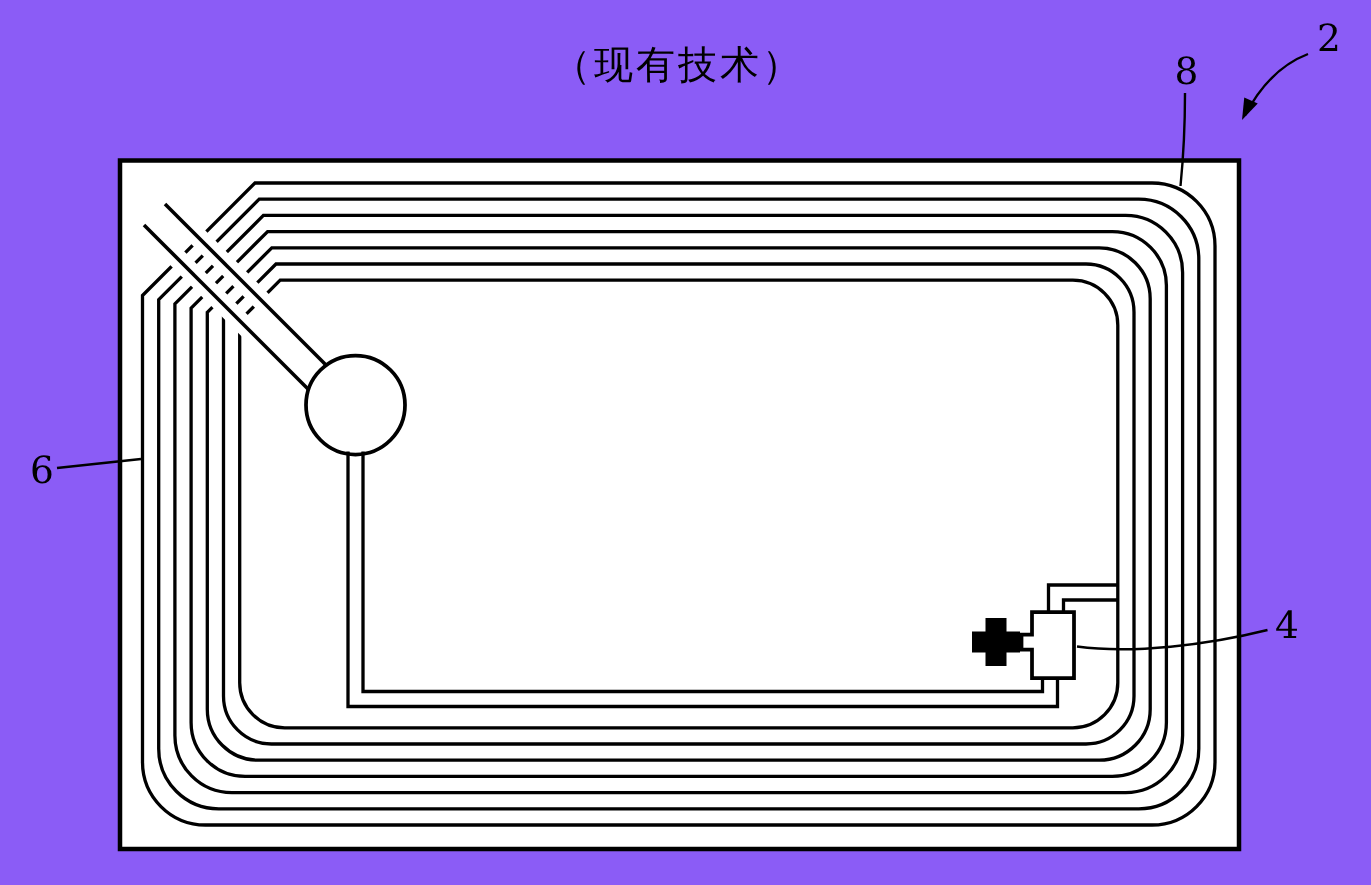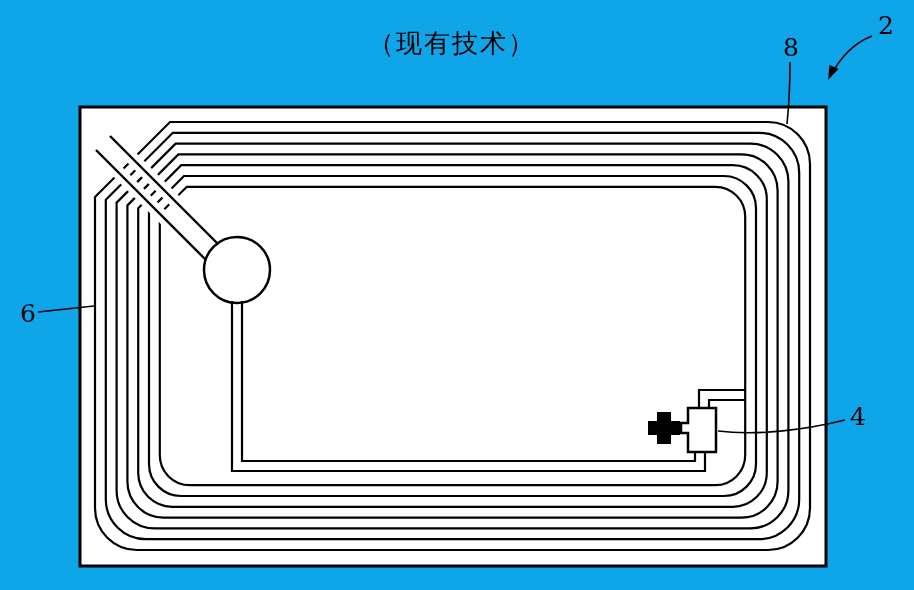--- a/index.html
+++ b/index.html
@@ -1,16 +1,16 @@
 <!DOCTYPE html>
 <html><head>
 <meta charset="utf-8">
 <style>
   html,body{margin:0;padding:0;background:#ffffff;}
-  .stage{position:relative;width:914px;height:590px;background:#0ea5e9;overflow:hidden;}
+  .stage{position:relative;width:914px;height:590px;background:#8b5cf6;overflow:hidden;}
   svg{display:block;}
   .lbl{font-family:"DejaVu Serif","Liberation Serif",serif;font-size:25px;fill:#000;}
   .title-text{font-family:"DejaVu Serif","Liberation Serif",serif;font-size:26px;fill:#000;letter-spacing:2px;}
   .line{stroke:#000;fill:none;}
   .thin{stroke-width:1.6;}
 </style>
 </head>
 <body>
 
 <div class="stage">

